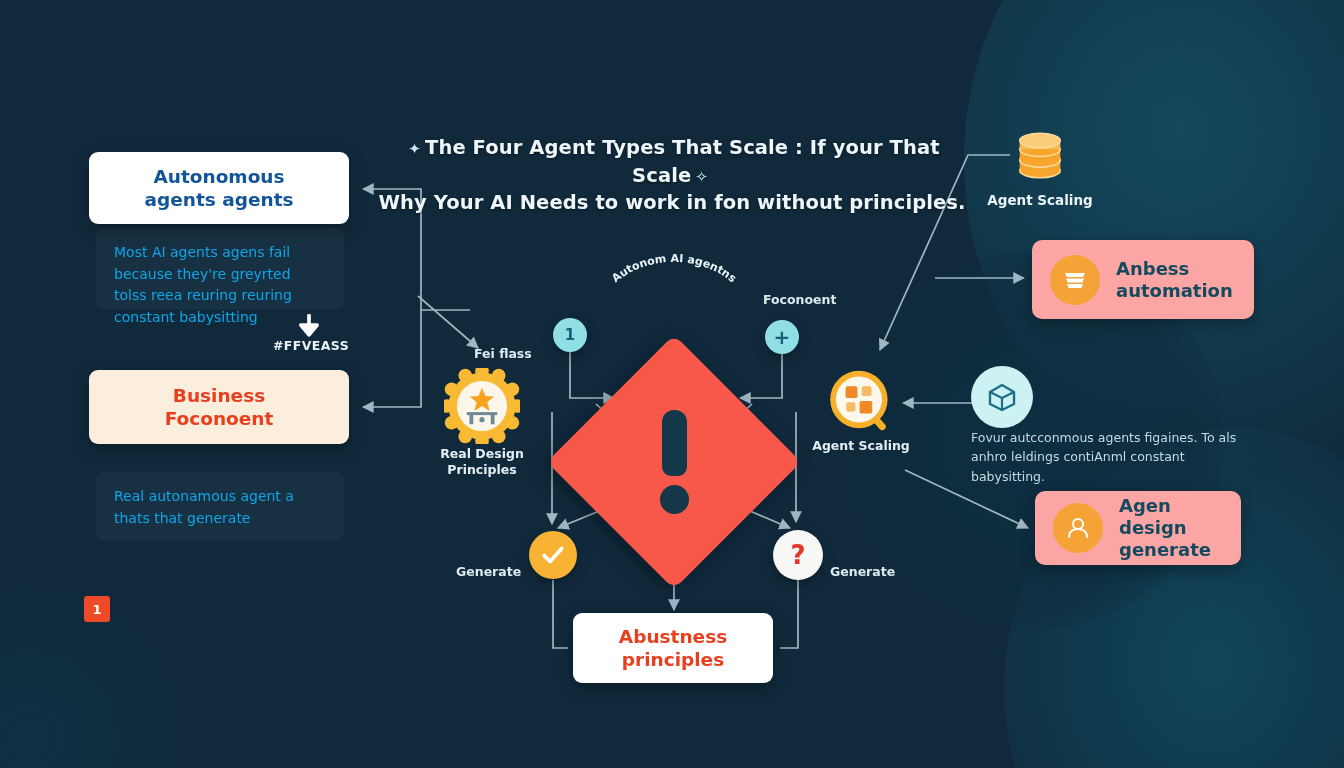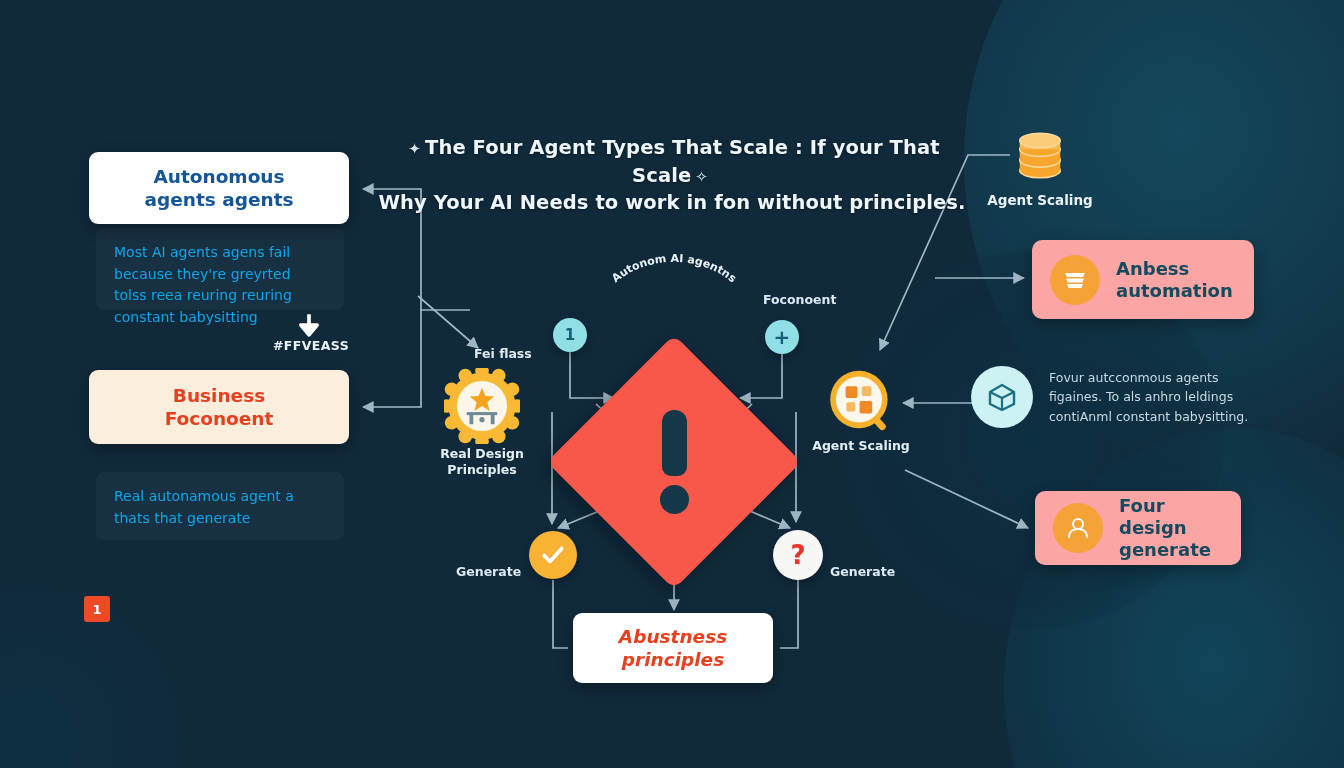--- a/index.html
+++ b/index.html
@@ -67,21 +67,20 @@
 
   #card-business {
     left: 89px; top: 370px; width: 260px; height: 74px;
     background: #fceedd;
   }
   #card-business .card-title { color: #e8401f; font-size: 18.5px; }
 
   #card-robustness {
     left: 573px; top: 613px; width: 200px; height: 70px;
     background: #ffffff;
-    font-style: italic;
   }
   #card-robustness .card-title { color: #e8401f; font-size: 18.5px; }
 
   
   .note {
     position: absolute;
     background: rgba(255,255,255,.035);
     border-radius: 8px;
     color: #0ea5e9;
     font-size: 14px; line-height: 1.55;
@@ -226,21 +225,21 @@
     border-radius: 50%; background: #f5a237;
     display: flex; align-items: center; justify-content: center;
   }
   .pill .pill-text { color: #134a5e; font-weight: bold; font-size: 18px; line-height: 1.22; }
 
   #pill-automation { left: 1032px; top: 240px; width: 222px; height: 79px; }
   #pill-design     { left: 1035px; top: 491px; width: 206px; height: 74px; }
 
   #right-note {
     position: absolute; left: 971px; top: 366px; width: 290px;
-    display: flex; align-items: center; gap: 16px;
+    display: flex;  flex-direction: column;
   }
   #right-note .cube-wrap {
     width: 62px; height: 62px; flex: 0 0 62px; border-radius: 50%;
     background: #cdf2f3;
     display: flex; align-items: center; justify-content: center;
   }
   #right-note .txt { color: #c6d9e3; font-size: 12.5px; line-height: 1.55; }
 
   
   #wires { position: absolute; inset: 0; pointer-events: none; }
@@ -452,18 +451,18 @@
   </div>
 
   <div class="pill" id="pill-design">
     <div class="pill-icon">
       <svg viewBox="0 0 28 28" width="28" height="28">
         <circle cx="14" cy="10" r="5" fill="none" stroke="#ffffff" stroke-width="2"></circle>
         <path d="M5 23 C5 17.5 9 15 14 15 C19 15 23 17.5 23 23" fill="none" stroke="#ffffff" stroke-width="2" stroke-linecap="round"></path>
       </svg>
     </div>
     <div class="pill-text">
-      <span>Four design</span><br>
+      <span>Agen design</span><br>
       <span>generate</span>
     </div>
   </div>
 
 </div>
 
 </body></html>

